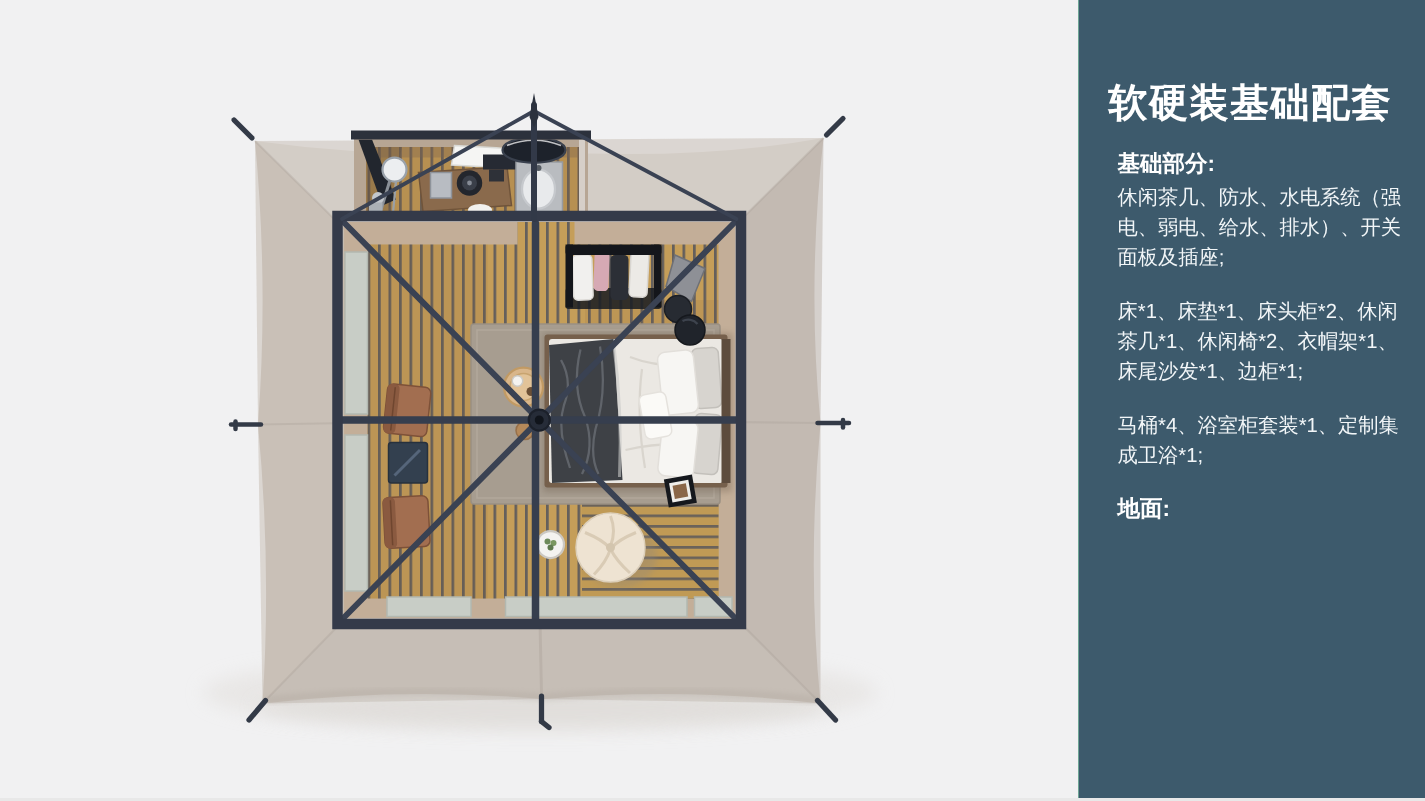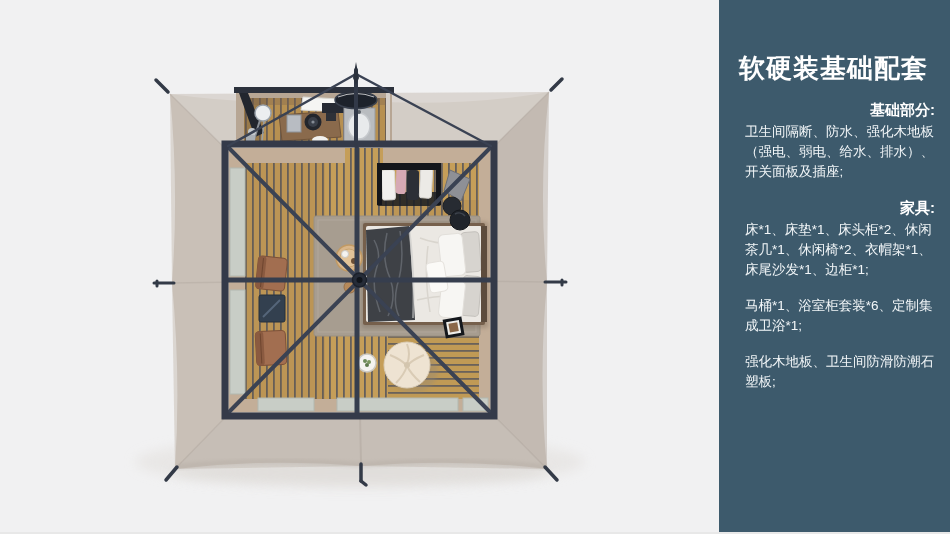--- a/index.html
+++ b/index.html
@@ -15,21 +15,21 @@
     background:#3d5a6c;color:#ffffff;box-sizing:border-box;
     padding:52px 0 0 20px;
   }
   .panel-title{
     font-size:26px;font-weight:bold;letter-spacing:1px;
     line-height:1.25;margin:0 0 15px 0;white-space:nowrap;
   }
   .sections{padding-left:6px;width:190px;}
   .spec-section{margin:0 0 16px 0;}
   .spec-section .heading{
-    font-size:15px;font-weight:bold;line-height:20px;margin:0 0 2px 0;color:#ffffff;text-align:right;
+    font-size:15px;font-weight:bold;line-height:20px;margin:0 0 2px 0;color:#ffffff;
   }
   .spec-section .body{
     font-size:13.5px;line-height:20px;margin:0;color:#f2f6f8;
     word-break:normal;
   }
 </style>
 </head>
 <body>
 
 <div class="stage">
@@ -285,30 +285,29 @@
     </g>
     <polygon points="353,78 356,62 359,78 356,85" fill="#2b313d"></polygon>
   </svg>
   </div>
 
   <aside class="info-panel">
     <h1 class="panel-title">软硬装基础配套</h1>
     <div class="sections">
       <section class="spec-section">
         <h3 class="heading">基础部分:</h3>
-        <p class="body">卫生间隔断、防水、强化木地板（强电、弱电、给水、排水）、开关面板及插座;</p>
-      </section>
-      <section class="spec-section">
-        <h3 class="heading">家具:</h3>
+        <p class="body">休闲茶几、防水、水电系统（强电、弱电、给水、排水）、开关面板及插座;</p>
+      </section>
+      <section class="spec-section">
         <p class="body">床*1、床垫*1、床头柜*2、休闲茶几*1、休闲椅*2、衣帽架*1、床尾沙发*1、边柜*1;</p>
       </section>
       <section class="spec-section">
       </section>
       <section class="spec-section">
-        <p class="body">马桶*1、浴室柜套装*6、定制集成卫浴*1;</p>
-      </section>
-      <section class="spec-section">
-        <p class="body">强化木地板、卫生间防滑防潮石塑板;</p>
+        <p class="body">马桶*4、浴室柜套装*1、定制集成卫浴*1;</p>
+      </section>
+      <section class="spec-section">
+        <h3 class="heading">地面:</h3>
       </section>
     </div>
   </aside>
 
 </div>
 
 </body></html>

